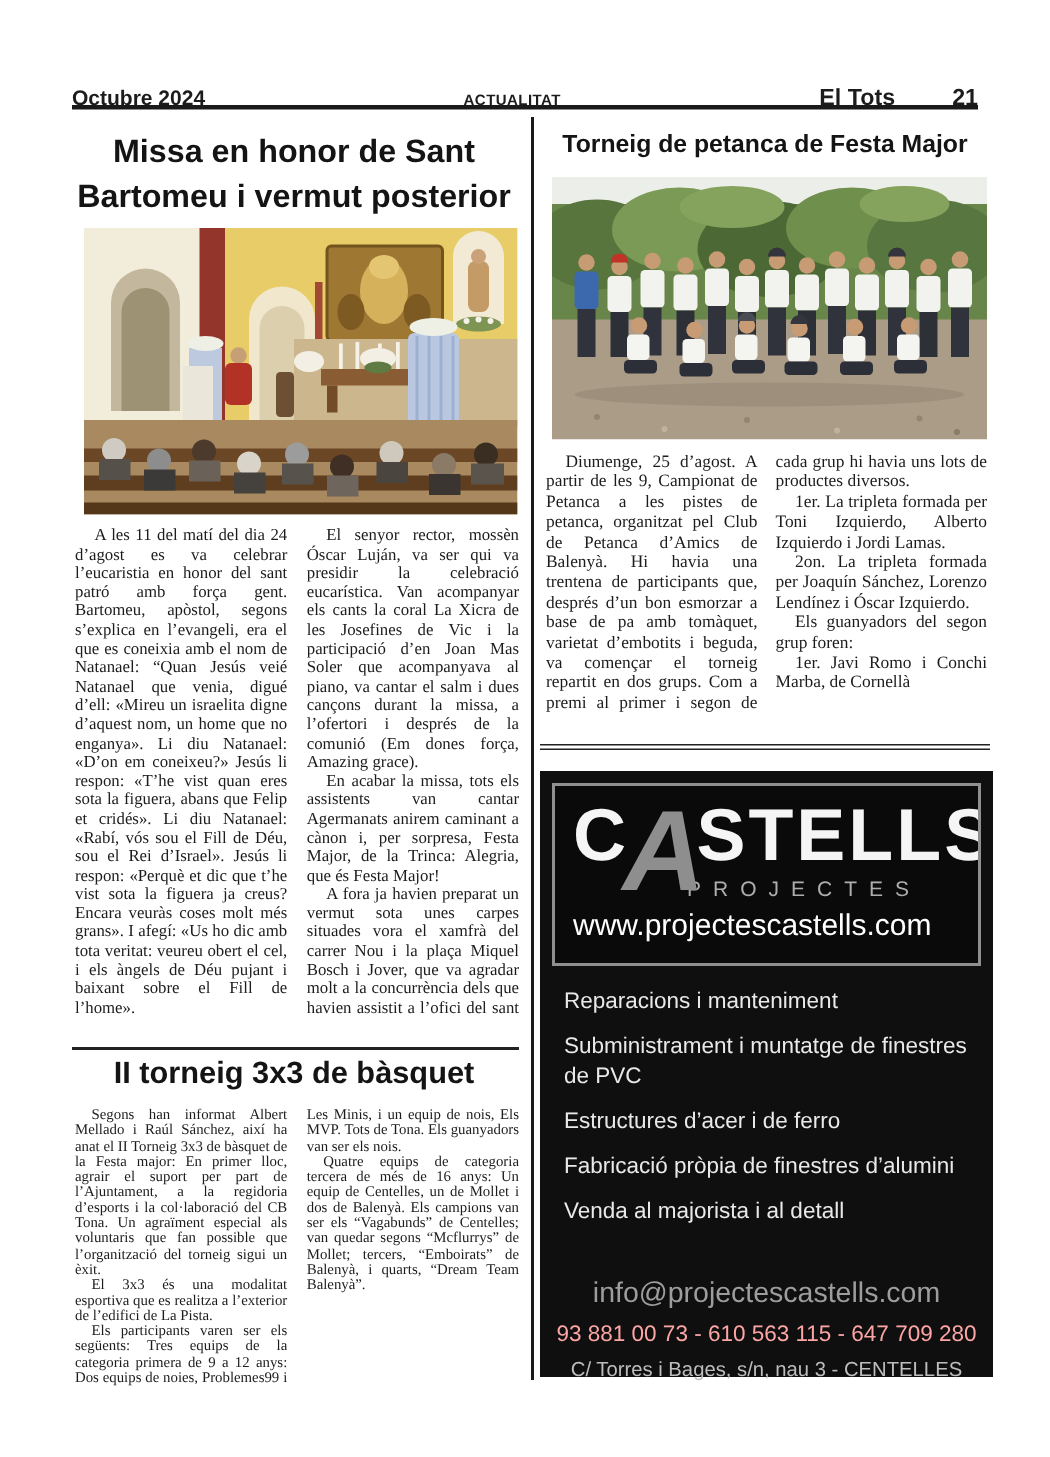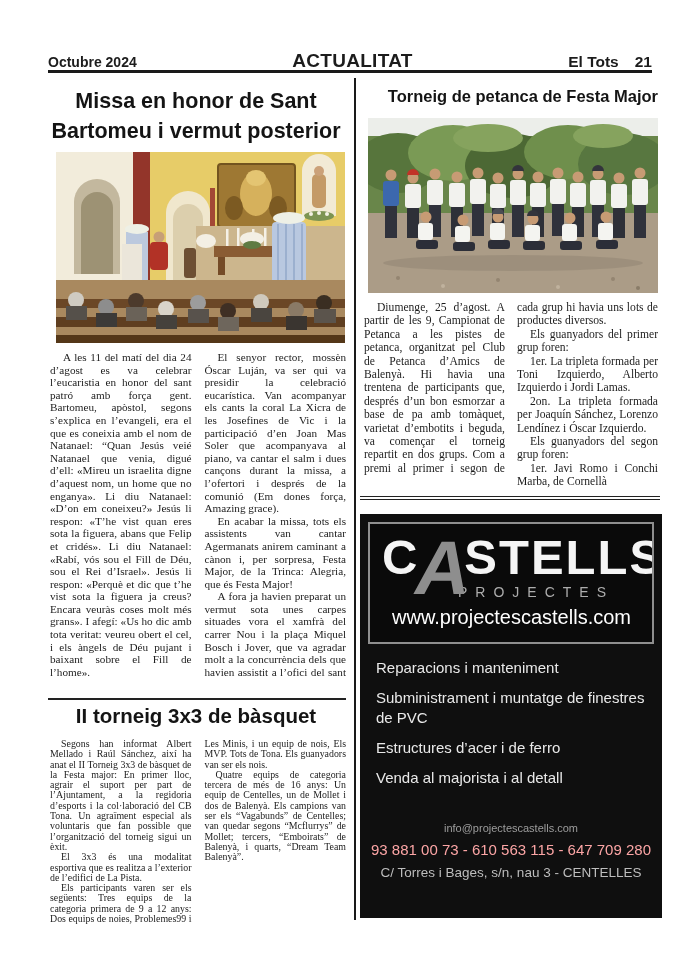--- a/index.html
+++ b/index.html
@@ -6,29 +6,29 @@
   body{
     width:700px;height:971px;position:relative;background:#ffffff;
     font-family:"Liberation Serif",serif;color:#1c1c1c;overflow:hidden;
   }
   .abs{position:absolute;}
   .sans{font-family:"Liberation Sans",sans-serif;}
 
   
   #hdr{left:48px;top:50px;width:604px;display:flex;justify-content:space-between;align-items:baseline;}
   #hdr .h-date{font-size:14px;font-weight:bold;}
-  #hdr .h-section{font-size:19px;font-weight:bold;letter-spacing:.3px;}
-  #hdr .h-right{display:flex;gap:16px;font-size:15.5px;font-weight:bold;}
+  #hdr .h-section{font-size:10px;font-weight:bold;letter-spacing:.3px;margin-top:12px;}
+  #hdr .h-right{display:flex;gap:38px;font-size:15.5px;font-weight:bold;}
   #hdr-rule{left:48px;top:70px;width:604px;height:2.5px;background:#1a1a1a;}
   #vrule{left:354px;top:78px;width:2px;height:842px;background:#1a1a1a;}
 
   
   .headline{font-family:"Liberation Sans",sans-serif;font-weight:bold;color:#141414;text-align:center;}
   #missa-title{left:42px;top:86px;width:308px;font-size:21.5px;line-height:30px;}
-  #petanca-title{left:362px;top:87px;width:296px;font-size:16.5px;line-height:19px;text-align:right;}
+  #petanca-title{left:362px;top:87px;width:296px;font-size:16.5px;line-height:19px;}
   #basquet-title{left:42px;top:704px;width:308px;font-size:20.5px;line-height:24px;}
 
   
   #church-photo{left:56px;top:152px;width:289px;height:191px;}
   #petanca-photo{left:368px;top:118px;width:290px;height:175px;}
   .photo svg{display:block;}
 
   
   .bodytext{column-count:2;column-fill:auto;overflow:hidden;}
   .bodytext p{margin:0;text-indent:13px;text-align:justify;}
@@ -41,25 +41,25 @@
   #basquet-rule{left:48px;top:698px;width:298px;height:1.5px;background:#222;}
   #dbl-rule{left:360px;top:496px;width:300px;height:4px;border-top:1.5px solid #222;border-bottom:1.5px solid #222;box-sizing:border-box;}
 
   
   #ad{left:360px;top:514px;width:302px;height:404px;background:#0f0f0f;box-sizing:border-box;padding:8px;font-family:"Liberation Sans",sans-serif;}
   #ad-logo{border:2px solid #8f8f8f;background:#0a0a0a;height:122px;box-sizing:border-box;overflow:hidden;}
   .brand{padding:6px 0 0 12px;white-space:nowrap;line-height:54px;}
   .brand .bc,.brand .brest{font-size:49px;font-weight:bold;color:#f5f5f5;letter-spacing:2px;}
   .brand .ba{display:inline-block;font-size:76px;font-weight:bold;color:#8e8e8e;transform:skewX(-10deg);margin:0 -7px 0 -3px;vertical-align:-20px;line-height:0;}
   .projectes{margin-top:-12px;padding-left:88px;font-size:14px;letter-spacing:8px;color:#adadad;}
-  .website{padding:6px 0 0 22px;font-size:20px;color:#ffffff;}
+  .website{padding:6px 0 0 12px;font-size:20px;color:#ffffff;}
   #ad-services{margin-top:14px;padding:0 8px;}
   #ad-services .svc{color:#e9e9e9;font-size:15px;line-height:20px;margin-bottom:10px;}
   #ad-contact{text-align:center;margin-top:10px;}
-  #ad-contact .email{color:#9d9d9d;font-size:11px;margin-bottom:7px;margin-top:34px;}
+  #ad-contact .email{color:#9d9d9d;font-size:19px;margin-bottom:7px;margin-top:34px;}
   #ad-contact .phones{color:#fca5a5;font-size:15px;margin-bottom:7px;}
   #ad-contact .address{color:#bdbdbd;font-size:13.5px;}
 </style>
 </head>
 <body>
 
 <div class="abs sans" id="hdr">
   <span class="h-date">Octubre 2024</span>
   <span class="h-section">ACTUALITAT</span>
   <span class="h-right">
@@ -234,21 +234,20 @@
       <circle cx="238" cy="99" r="5.5" fill="#c79b74"></circle>
         <rect x="230" y="105" width="15" height="17" rx="3" fill="#f4f4f0"></rect>
         <rect x="228" y="122" width="22" height="9" rx="3" fill="#2c2e38"></rect>
     </g>
     <ellipse cx="145" cy="145" rx="130" ry="8" fill="#000000" opacity="0.08"></ellipse>
   </svg>
 </div>
 
 <div class="abs bodytext" id="petanca-text">
   <p>Diumenge, 25 d’agost. A partir de les 9, Campionat de Petanca a les pistes de petanca, organitzat pel Club de Petanca d’Amics de Balenyà. Hi havia una trentena de participants que, després d’un bon esmorzar a base de pa amb tomàquet, varietat d’embotits i beguda, va començar el torneig repartit en dos grups. Com a premi al primer i segon de cada grup hi havia uns lots de productes diversos.</p>
-  <p>Els guanyadors del primer grup foren:</p>
   <p>1er. La tripleta formada per Toni Izquierdo, Alberto Izquierdo i Jordi Lamas.</p>
   <p>2on. La tripleta formada per Joaquín Sánchez, Lorenzo Lendínez i Óscar Izquierdo.</p>
   <p>Els guanyadors del segon grup foren:</p>
   <p>1er. Javi Romo i Conchi Marba, de Cornellà</p>
 
 </div>
 
 <div class="abs" id="dbl-rule"></div>
 
 <div class="abs" id="ad">
@@ -256,20 +255,21 @@
     <div class="brand">
       <span class="bc">C</span><span class="ba">A</span><span class="brest">STELLS</span>
     </div>
     <div class="projectes">PROJECTES</div>
     <div class="website">www.projectescastells.com</div>
   </div>
   <div id="ad-services">
     <div class="svc">Reparacions i manteniment</div>
     <div class="svc">Subministrament i muntatge de finestres de PVC</div>
     <div class="svc">Estructures d’acer i de ferro</div>
+    <div class="svc">Fabricació pròpia de finestres d’alumini</div>
     <div class="svc">Venda al majorista i al detall</div>
   </div>
   <div id="ad-contact">
     <div class="email">info@projectescastells.com</div>
     <div class="phones">93 881 00 73 - 610 563 115 - 647 709 280</div>
     <div class="address">C/ Torres i Bages, s/n, nau 3 - CENTELLES</div>
   </div>
 </div>
 
 <div class="abs" id="basquet-rule"></div>

